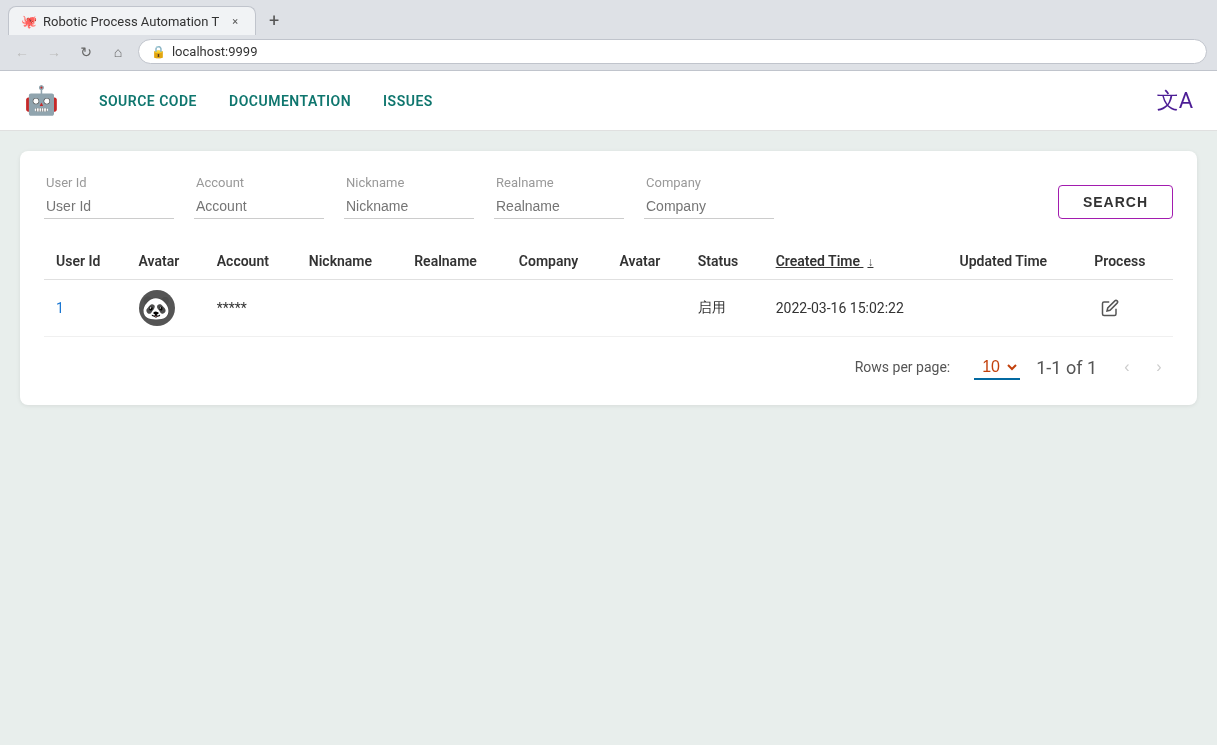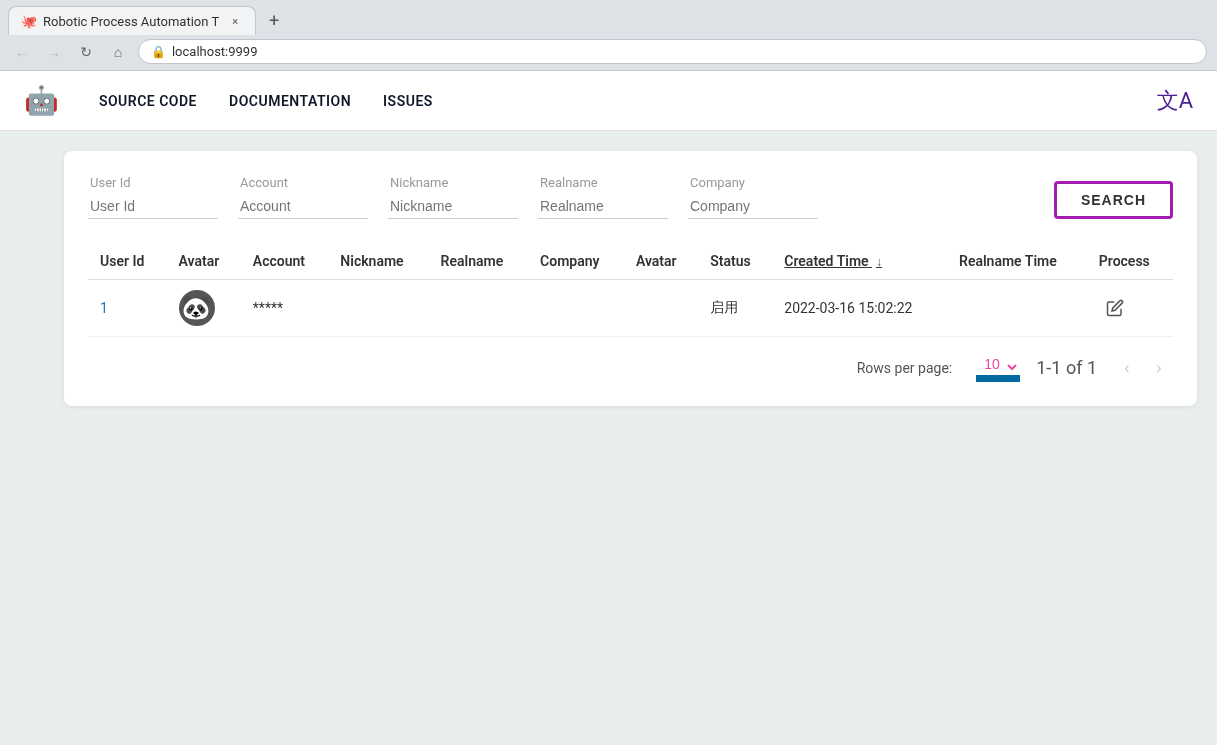--- a/index.html
+++ b/index.html
@@ -122,37 +122,36 @@
       margin-right: 8px;
     }
     .nav-links {
       display: flex;
       gap: 32px;
       flex: 1;
     }
     .nav-link {
       font-size: 14px;
       font-weight: 600;
-      color: #0f172a;
+      color: #0f766e;
       letter-spacing: 0.5px;
       cursor: pointer;
       text-decoration: none;
       padding: 4px 0;
     }
     .translate-icon {
       font-size: 22px;
       color: #4c1d95;
       cursor: pointer;
       margin-left: auto;
     }
 
     
     .main-content {
       padding: 20px;
-      margin-left: 44px;
     }
     .data-card {
       background: white;
       border-radius: 8px;
       padding: 24px;
       box-shadow: 0 1px 4px rgba(0,0,0,0.08);
     }
 
     
     .filter-row {
@@ -178,21 +177,21 @@
       font-size: 14px;
       padding: 4px 2px;
       width: 130px;
       color: #333;
       background: transparent;
     }
 
     .search-btn {
       padding: 8px 24px;
       background: white;
-      border: 3px solid #a21caf;
+      border: 1px solid #a21caf;
       border-radius: 4px;
       font-size: 14px;
       font-weight: 600;
       letter-spacing: 1px;
       cursor: pointer;
       color: #333;
       margin-left: auto;
     }
 
     
@@ -261,23 +260,23 @@
     }
     .rows-per-page {
       display: flex;
       align-items: center;
       gap: 24px;
       font-size: 14px;
       color: #555;
     }
     .rows-select {
       border: none;
-      border-bottom: 7px solid #0369a1;
-      font-size: 14px;
-      color: #ec4899;
+      border-bottom: 2px solid #0369a1;
+      font-size: 16px;
+      color: #c2410c;
       background: transparent;
       cursor: pointer;
       padding: 2px 4px;
       outline: none;
     }
     .page-info {
       font-size: 18px;
       color: #555;
     }
     .page-nav {
@@ -367,21 +366,21 @@
           <th>Avatar</th>
           <th>Account</th>
           <th>Nickname</th>
           <th>Realname</th>
           <th>Company</th>
           <th>Avatar</th>
           <th>Status</th>
           <th class="created-time-col" style="cursor:pointer;">
             Created Time <span class="sort-icon">↓</span>
           </th>
-          <th>Realname Time</th>
+          <th>Updated Time</th>
           <th>Process</th>
         </tr>
       </thead>
       <tbody id="table-body">
 
       <tr>
       <td style="color:#1976d2;">1</td>
       <td>
         <div class="avatar-img">
           <span class="avatar-emoji">🐼</span>

